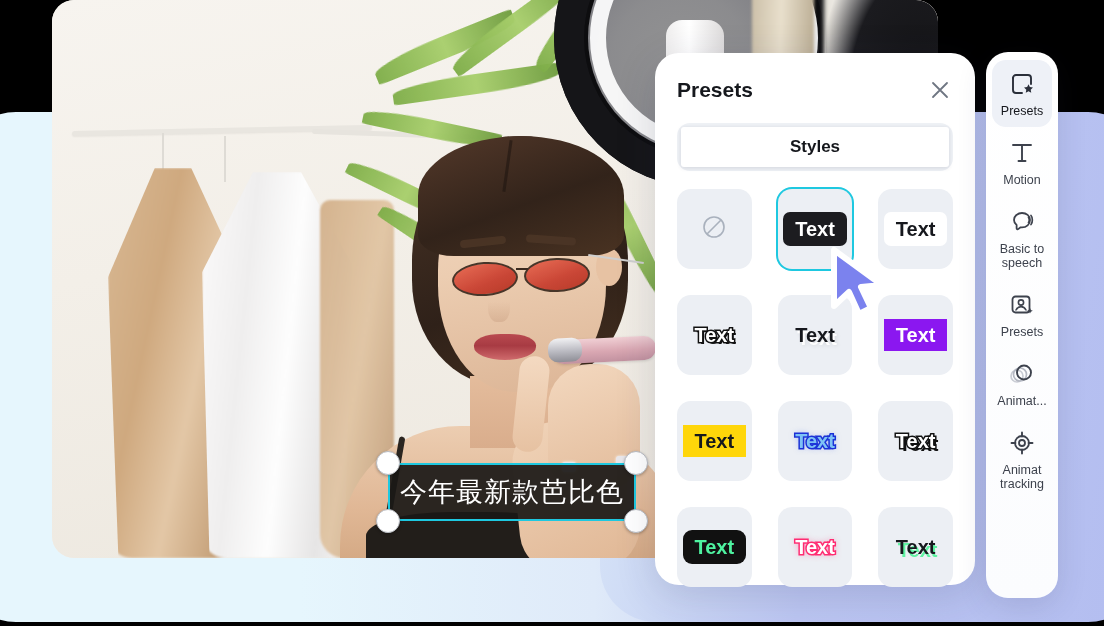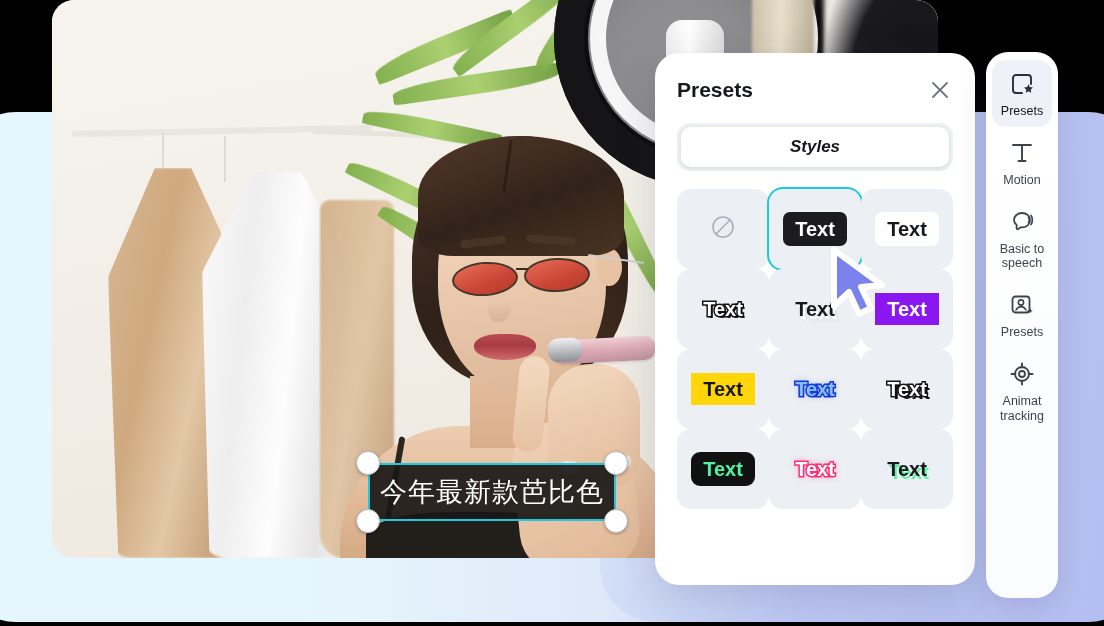--- a/index.html
+++ b/index.html
@@ -231,21 +231,21 @@
   .ring {
     position: absolute; width: 14px; height: 10px;
     background: #e8e6ea; border-radius: 3px;
     box-shadow: 0 0 3px rgba(255,255,255,.9);
   }
   .r1 { left: 242px; top: 342px; }
   .r2 { left: 296px; top: 336px; }
 
   
   .text-overlay {
-    position: absolute; left: 316px; top: 463px;
+    position: absolute; left: 336px; top: 463px;
     width: 248px; height: 58px;
   }
   .text-box {
     position: absolute; inset: 0;
     background: rgba(26,24,22,.92);
     border: 2px solid #1ec8e0;
     display: flex; align-items: center; justify-content: center;
   }
   .text-box span {
     color: #fff; font-size: 27px; letter-spacing: 1px;
@@ -279,30 +279,30 @@
     width: 26px; height: 26px; cursor: pointer;
     display: flex; align-items: center; justify-content: center;
   }
   .seg {
     margin-top: 16px;
     background: #eef1f5; border-radius: 13px;
     display: flex; padding: 4px; height: 48px;
   }
   .seg-item {
     flex: 1; display: flex; align-items: center; justify-content: center;
-    font-size: 17px; border-radius: 10px; color: #9aa1ad; cursor: pointer; font-style: italic;
+    font-size: 17px; border-radius: 3px; color: #9aa1ad; cursor: pointer;
   }
   .seg-item.active {
     background: #fff; color: #15171c; font-weight: 700;
     box-shadow: 0 1px 4px rgba(40,45,80,.14);
   }
   .grid {
     margin-top: 18px;
     display: grid; grid-template-columns: repeat(3, 1fr);
-    gap: 0;
+    gap: 26px;
   }
   .tile {
     height: 80px; border-radius: 14px; background: #eceff4;
     display: flex; align-items: center; justify-content: center;
     cursor: pointer; position: relative;
   }
   .tile.selected { box-shadow: 0 0 0 2px #1ec8e0; background: #eceff4; }
   .tile-text { font-size: 20px; font-weight: 700; line-height: 1; }
   .s-dark { background: #1c1c20; color: #fff; padding: 7px 12px; border-radius: 7px; }
   .s-white { background: #fff; color: #16181d; padding: 7px 12px; border-radius: 7px; }
@@ -537,20 +537,30 @@
         <svg width="26" height="26" viewBox="0 0 26 26" fill="none">
           <rect x="3.5" y="4.5" width="17" height="16" rx="3" stroke="#3d424d" stroke-width="1.8"></rect>
           <circle cx="12" cy="10.5" r="2.6" stroke="#3d424d" stroke-width="1.6"></circle>
           <path d="M7 18c1.2-2.4 3-3.4 5-3.4s3.8 1 5 3.4" stroke="#3d424d" stroke-width="1.6" stroke-linecap="round"></path>
           <path d="M21 16l.9 1.9 1.9.9-1.9.9-.9 1.9-.9-1.9-1.9-.9 1.9-.9z" fill="#3d424d"></path>
         </svg>
       </div>
       <div class="tb-label">Presets</div>
     </div>
 
+    <div class="tb-item">
+      <div class="tb-icon">
+        <svg width="28" height="26" viewBox="0 0 28 26" fill="none">
+          <circle cx="9" cy="15" r="6" stroke="#c9ccd4" stroke-width="1.7"></circle>
+          <circle cx="12" cy="13.5" r="6.5" stroke="#b4b8c2" stroke-width="1.7"></circle>
+          <circle cx="16" cy="11.5" r="7" stroke="#3d424d" stroke-width="1.9"></circle>
+        </svg>
+      </div>
+      <div class="tb-label">Animat...</div>
+    </div>
 
     <div class="tb-item">
       <div class="tb-icon">
         <svg width="26" height="26" viewBox="0 0 26 26" fill="none">
           <circle cx="13" cy="13" r="7" stroke="#3d424d" stroke-width="1.8"></circle>
           <circle cx="13" cy="13" r="3" stroke="#3d424d" stroke-width="1.8"></circle>
           <path d="M13 2.5v4M13 19.5v4M2.5 13h4M19.5 13h4" stroke="#3d424d" stroke-width="1.9" stroke-linecap="round"></path>
         </svg>
       </div>
       <div class="tb-label">Animat tracking</div>

